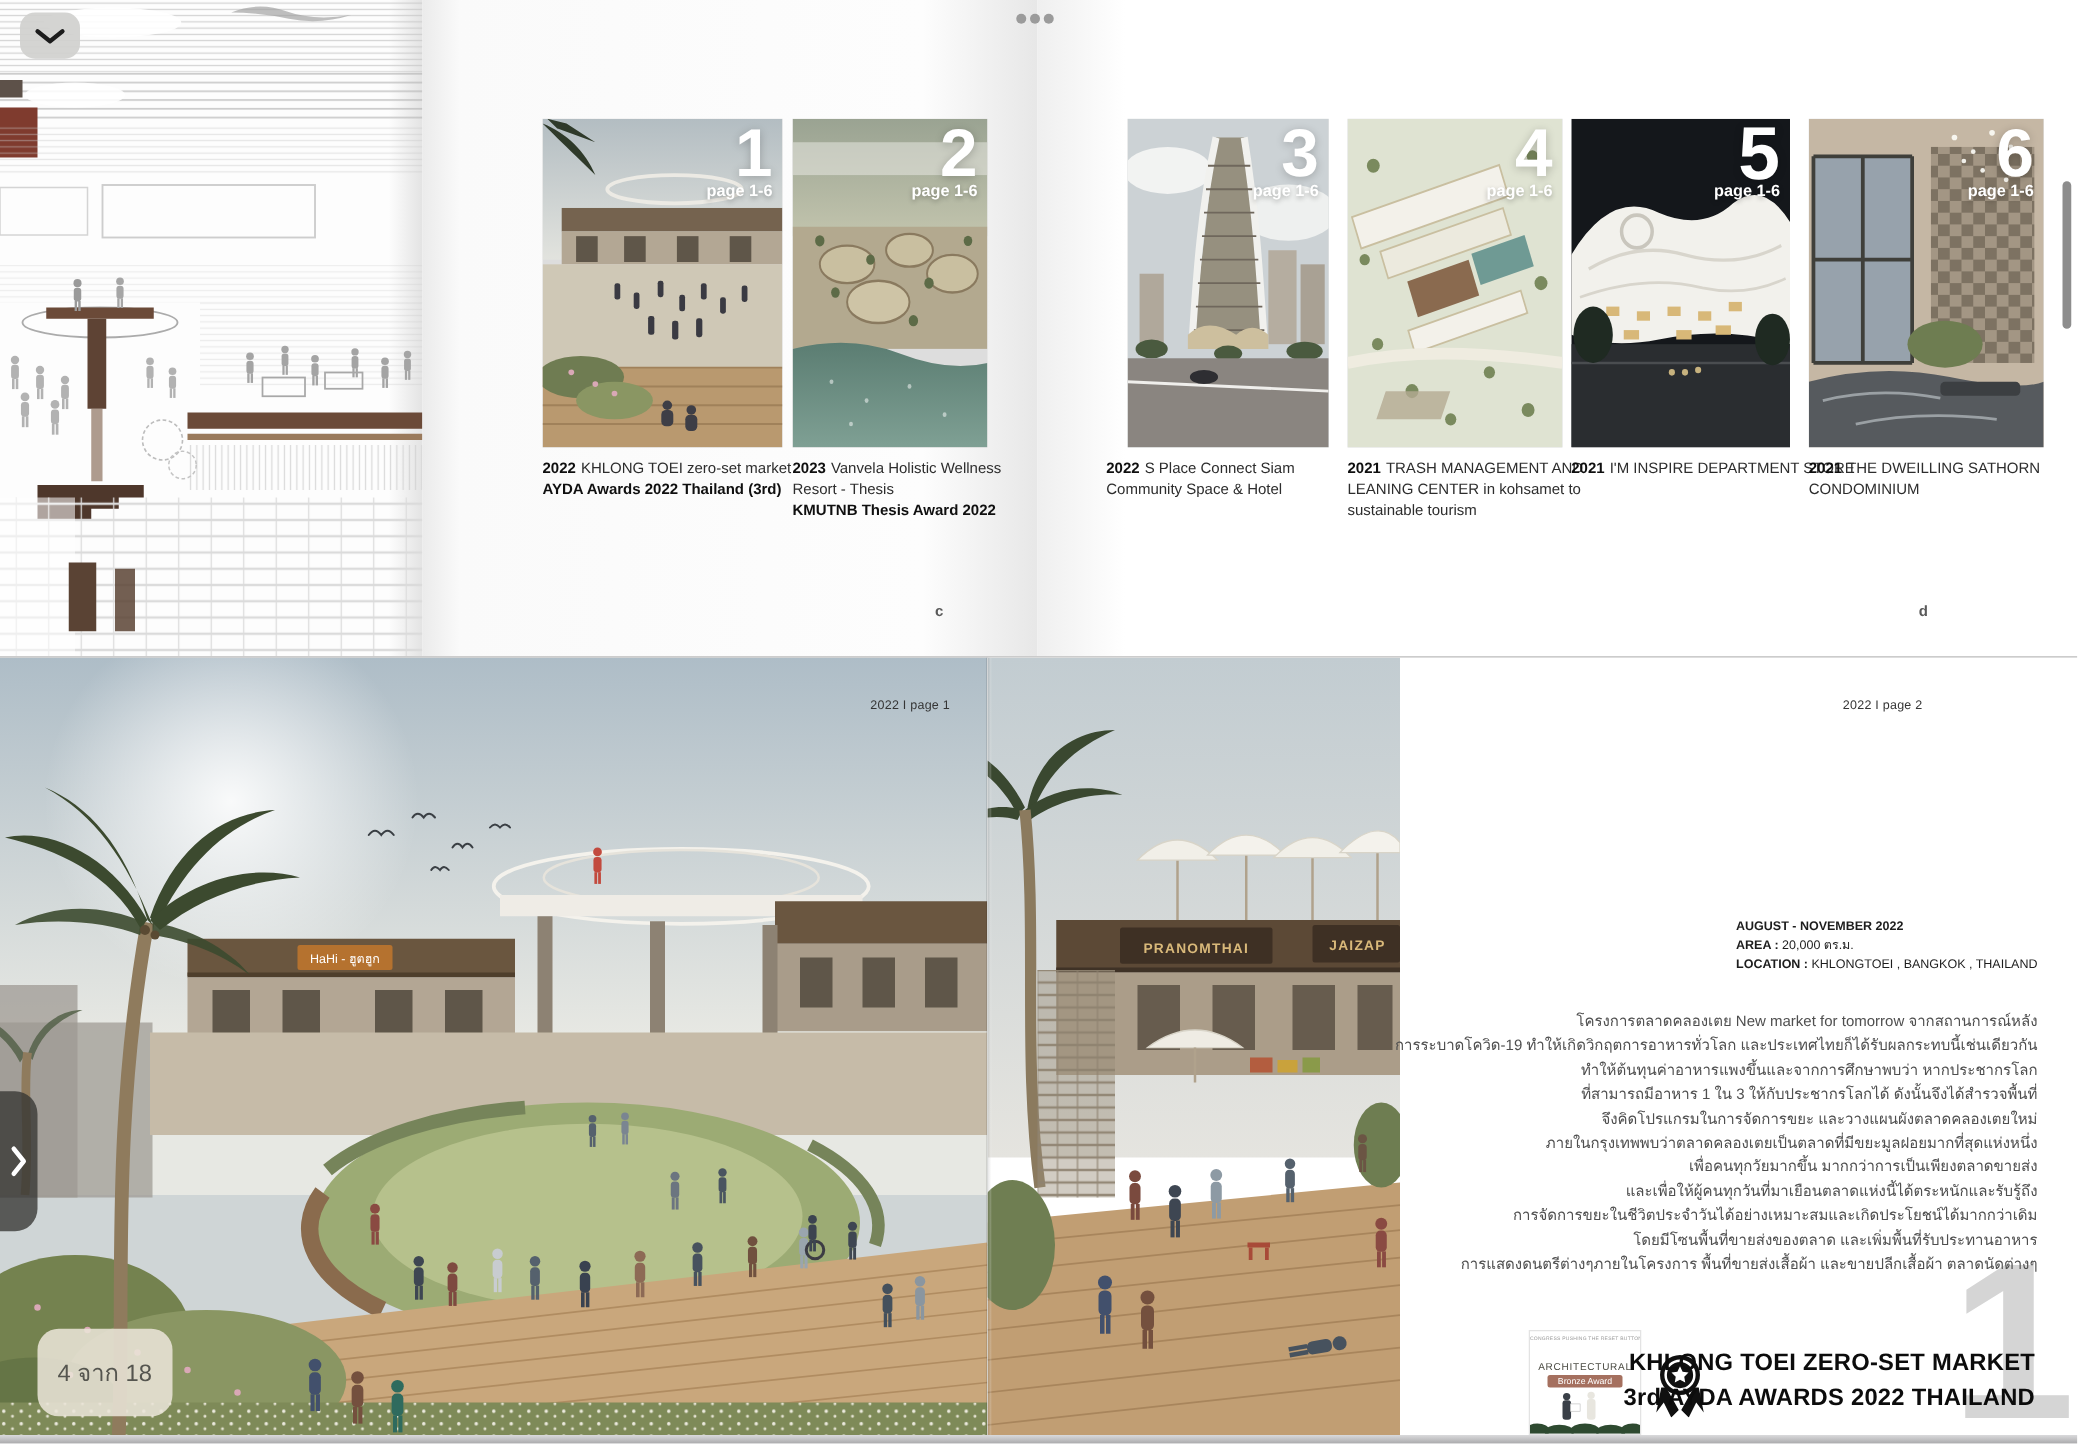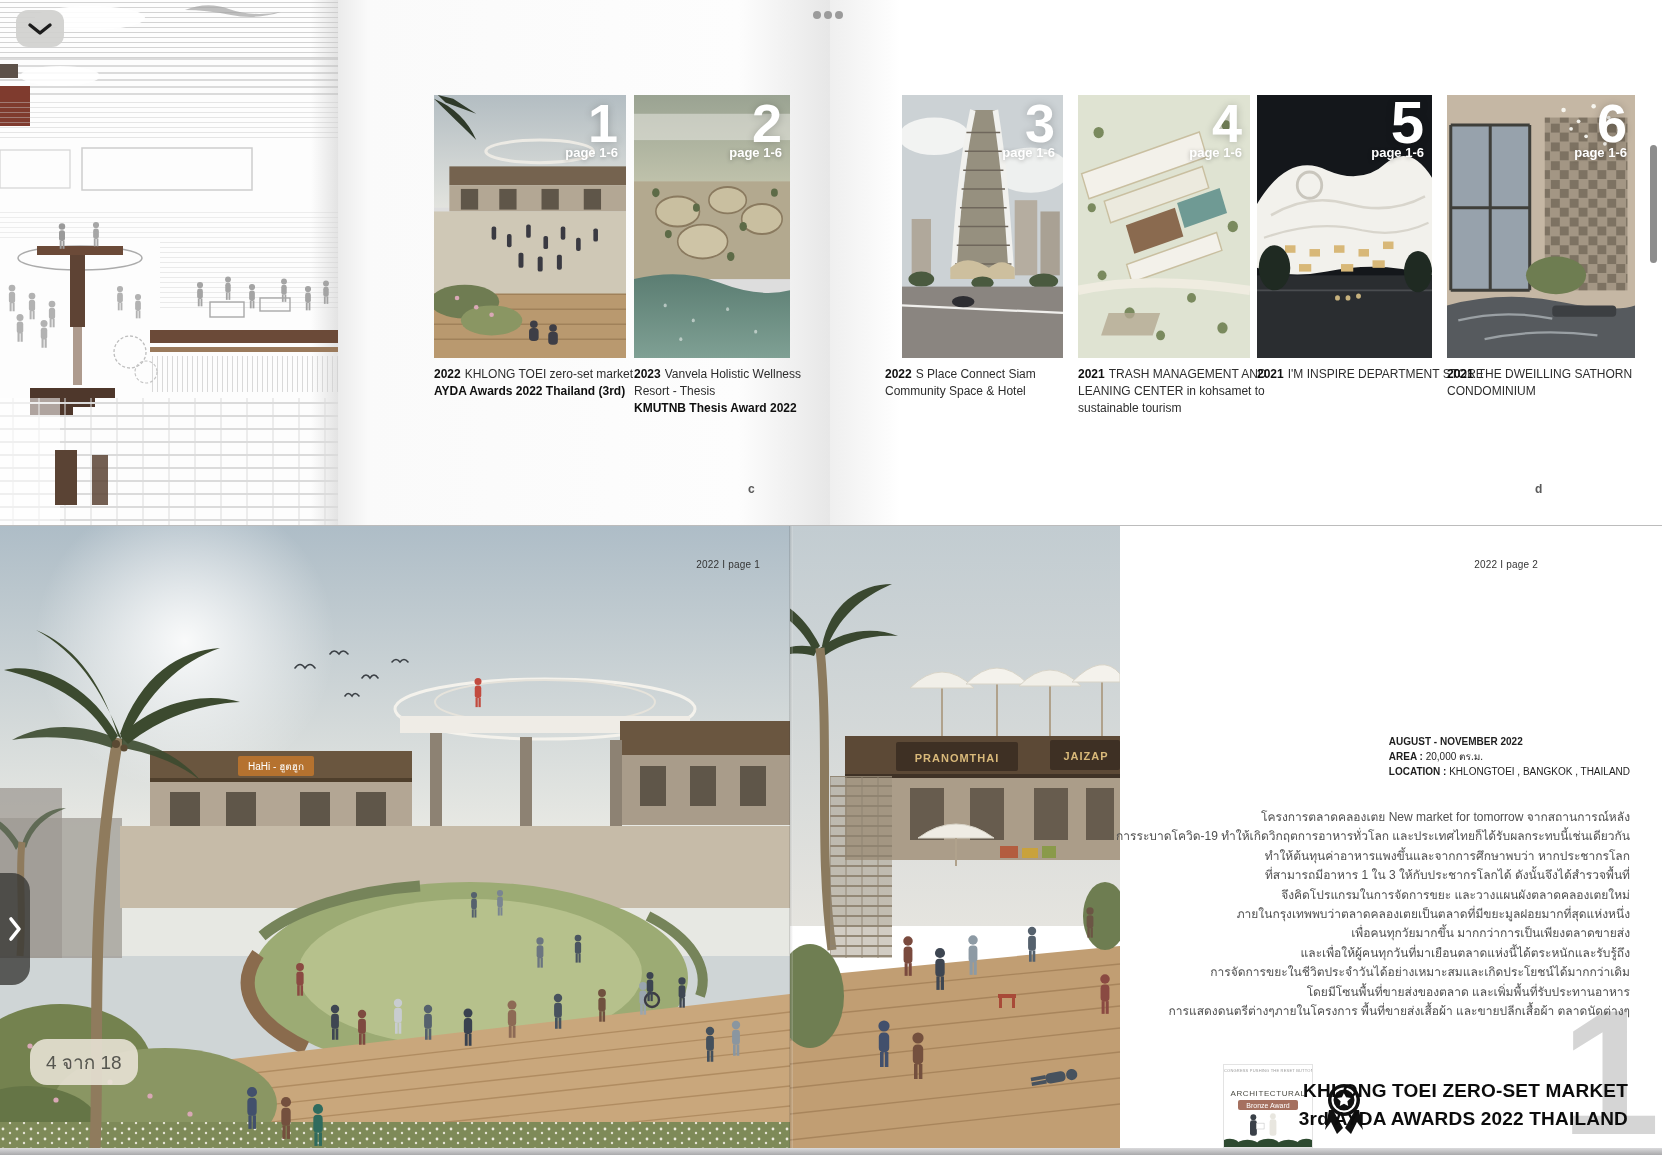--- a/index.html
+++ b/index.html
@@ -39,21 +39,21 @@
 .ap-top{font-size:4px;color:#9a9a9a;text-align:center;margin-top:3px;letter-spacing:.2px;white-space:nowrap}
 .ap-arch{font-size:8px;font-weight:normal;color:#4b4b43;text-align:center;margin-top:16px;letter-spacing:.6px}
 .ap-badge{width:60px;margin:2px auto 0;background:#a5705f;color:#fff;font-size:7px;text-align:center;border-radius:2px;padding:1.5px 0}
 .ap-scene{position:absolute;left:0;bottom:0;width:100%;height:36px}
 
 #collapse-btn{position:absolute;left:16px;top:10px;width:48px;height:37px;background:rgba(208,208,206,.92);border-radius:12px;display:flex;align-items:center;justify-content:center;z-index:9}
 #dots{position:absolute;left:813px;top:11px;display:flex;gap:3px;z-index:9}
 #dots i{width:8px;height:8px;border-radius:50%;background:#9b9b9b}
 #scroll-thumb{position:absolute;left:1650px;top:145px;width:7px;height:118px;background:#8d8d8d;border-radius:4px;z-index:9}
 #nav-tab{position:absolute;left:0;top:873px;width:30px;height:112px;background:rgba(54,54,51,.78);border-radius:0 18px 18px 0;display:flex;align-items:center;justify-content:center;z-index:9}
-#page-pill{position:absolute;left:30px;top:1039px;background:rgba(233,228,215,.88);border-radius:17px;padding:8px 16px;font-size:19px;color:#55554f;z-index:9}
+#page-pill{position:absolute;left:30px;top:1063px;background:rgba(233,228,215,.88);border-radius:17px;padding:20px 16px;font-size:19px;color:#55554f;z-index:9}
 </style>
 </head>
 <body>
 
 <div id="screen">
 
   <div id="page-drawing">
     <svg viewBox="0 0 338 525">
       <defs>
         <pattern id="d-hl" width="6" height="5" patternUnits="userSpaceOnUse">

